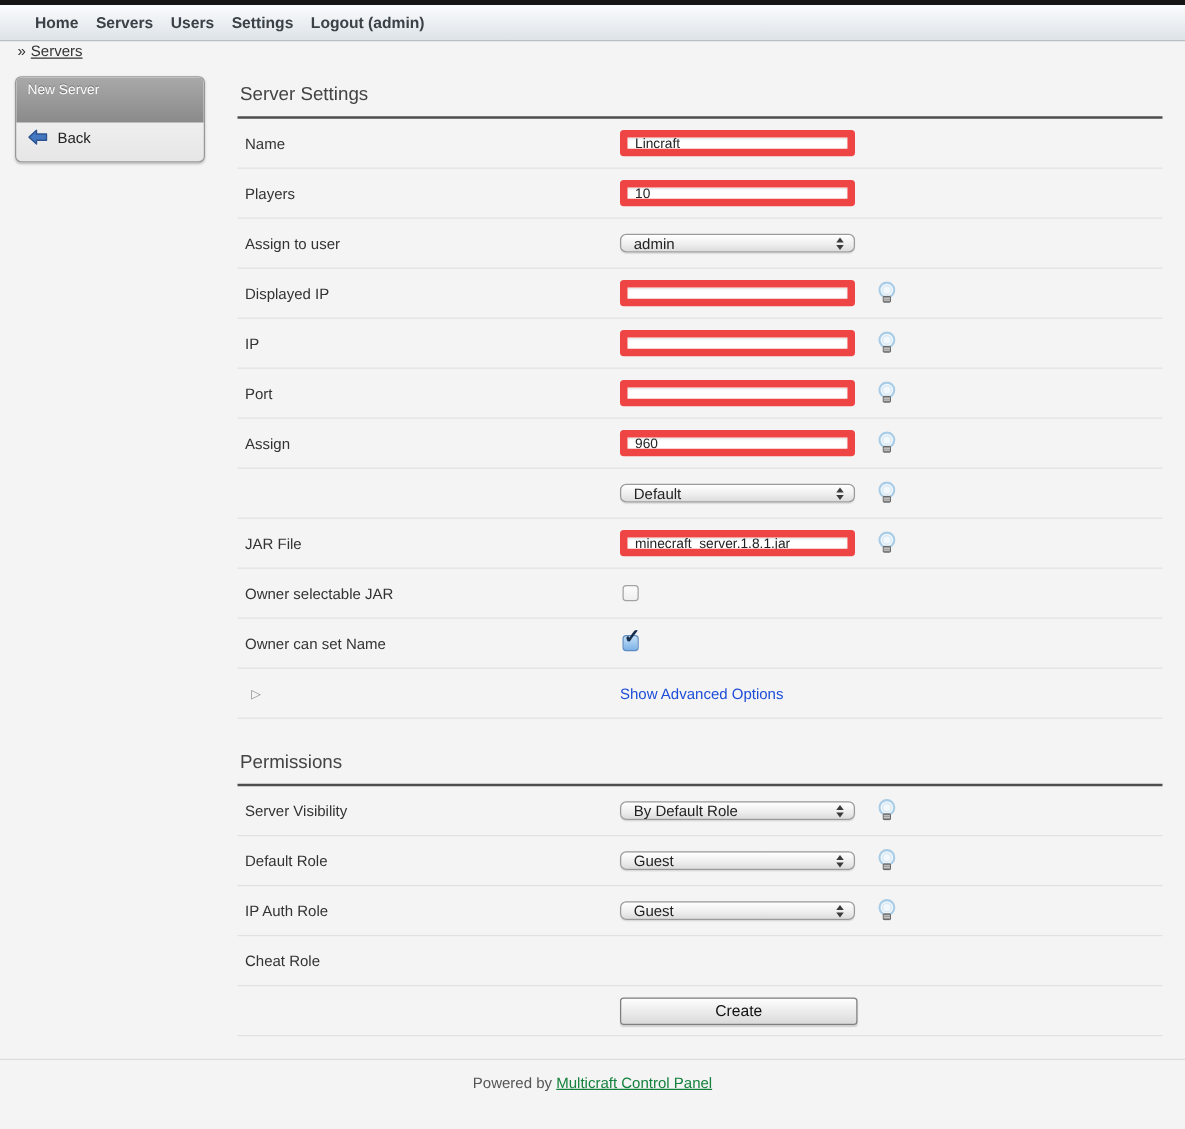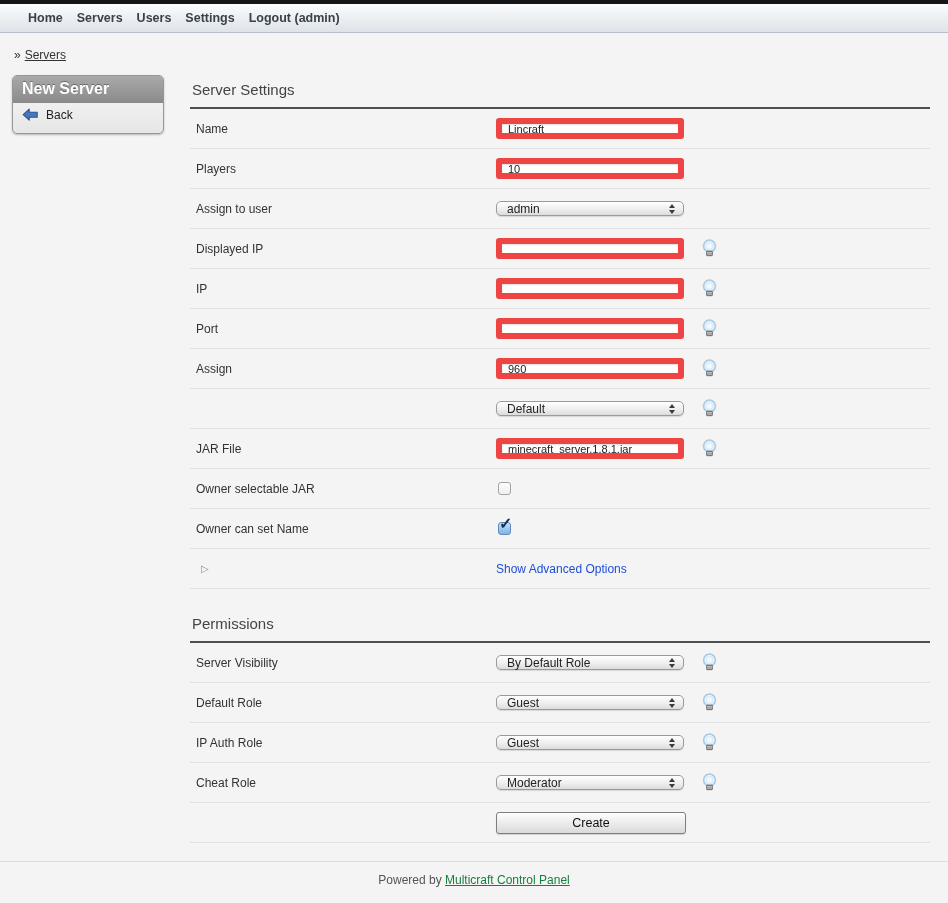--- a/index.html
+++ b/index.html
@@ -23,41 +23,41 @@
     padding-left: 28px;
   }
   .nav-item {
     font-size: 12.5px;
     font-weight: bold;
     color: #3a4147;
     text-decoration: none;
     cursor: pointer;
   }
   
-  .breadcrumb { padding: 15px 0 7px 14px; font-size: 12px; color: #333; }
+  .breadcrumb { padding: 1px 0 7px 14px; font-size: 12px; color: #333; }
   .breadcrumb a { color: #333; text-decoration: underline; cursor: pointer; }
   .breadcrumb .crumb-symbol { margin-right: 4px; }
   
   .layout { display: flex; align-items: flex-start; }
   .side-col { margin-left: 12px; width: 152px; flex: none; padding-top: 6px; }
   .main-col { margin-left: 26px; width: 740px; flex: none; }
   
   .side-panel {
     border: 1px solid #979797;
     border-radius: 5px;
     overflow: hidden;
     box-shadow: 0 1px 2px rgba(0,0,0,0.25);
     background: linear-gradient(#f9f9f9, #e6e6e6);
   }
   .side-header {
     background: linear-gradient(#a9a9a9, #8a8a8a);
     color: #fff;
-    font-size: 16px;
-    font-weight: bold;
-    padding: 4px 9px 5px;
+    font-size: 11px;
+    font-weight: normal;
+    padding: 4px 9px 20px;
     text-shadow: 0 -1px 0 rgba(0,0,0,0.35);
   }
   .side-body { padding: 5px 9px 7px; }
   .back-link {
     display: inline-flex;
     align-items: center;
     gap: 7px;
     font-size: 12px;
     color: #222;
     text-decoration: none;
@@ -429,38 +429,20 @@
       <circle cx="8.5" cy="7" r="3.4" fill="none" stroke="#d9e9f5" stroke-width="1.2"></circle>
       <rect x="5.6" y="12.1" width="5.8" height="4.6" rx="0.6" fill="#8d8d8d" stroke="#606060" stroke-width="0.8"></rect>
       <line x1="5.9" y1="13.6" x2="11.1" y2="13.6" stroke="#cfcfcf" stroke-width="0.8"></line>
       <line x1="5.9" y1="15.1" x2="11.1" y2="15.1" stroke="#cfcfcf" stroke-width="0.8"></line>
     </svg>
   </span>
 </div>
         </div>
         <div class="row">
           <div class="row-label">Cheat Role</div>
-          <div class="row-control">
-            <div class="select-box">
-              <span>Moderator</span>
-              <span class="stepper">
-                <span class="up"></span>
-                <span class="down"></span>
-              </span>
-            </div>
-  <span class="help-icon">
-    <svg width="17" height="19" viewBox="0 0 17 19">
-      <circle cx="8.5" cy="7" r="5.9" fill="#f2f8fc" stroke="#a8cce6" stroke-width="1.7"></circle>
-      <circle cx="8.5" cy="7" r="3.4" fill="none" stroke="#d9e9f5" stroke-width="1.2"></circle>
-      <rect x="5.6" y="12.1" width="5.8" height="4.6" rx="0.6" fill="#8d8d8d" stroke="#606060" stroke-width="0.8"></rect>
-      <line x1="5.9" y1="13.6" x2="11.1" y2="13.6" stroke="#cfcfcf" stroke-width="0.8"></line>
-      <line x1="5.9" y1="15.1" x2="11.1" y2="15.1" stroke="#cfcfcf" stroke-width="0.8"></line>
-    </svg>
-  </span>
-</div>
         </div>
         <div class="row">
           <div class="row-label"></div>
           <div class="row-control">
             <button class="create-btn">Create</button>
           </div>
         </div>
       </div>
     </div>
 </div>

